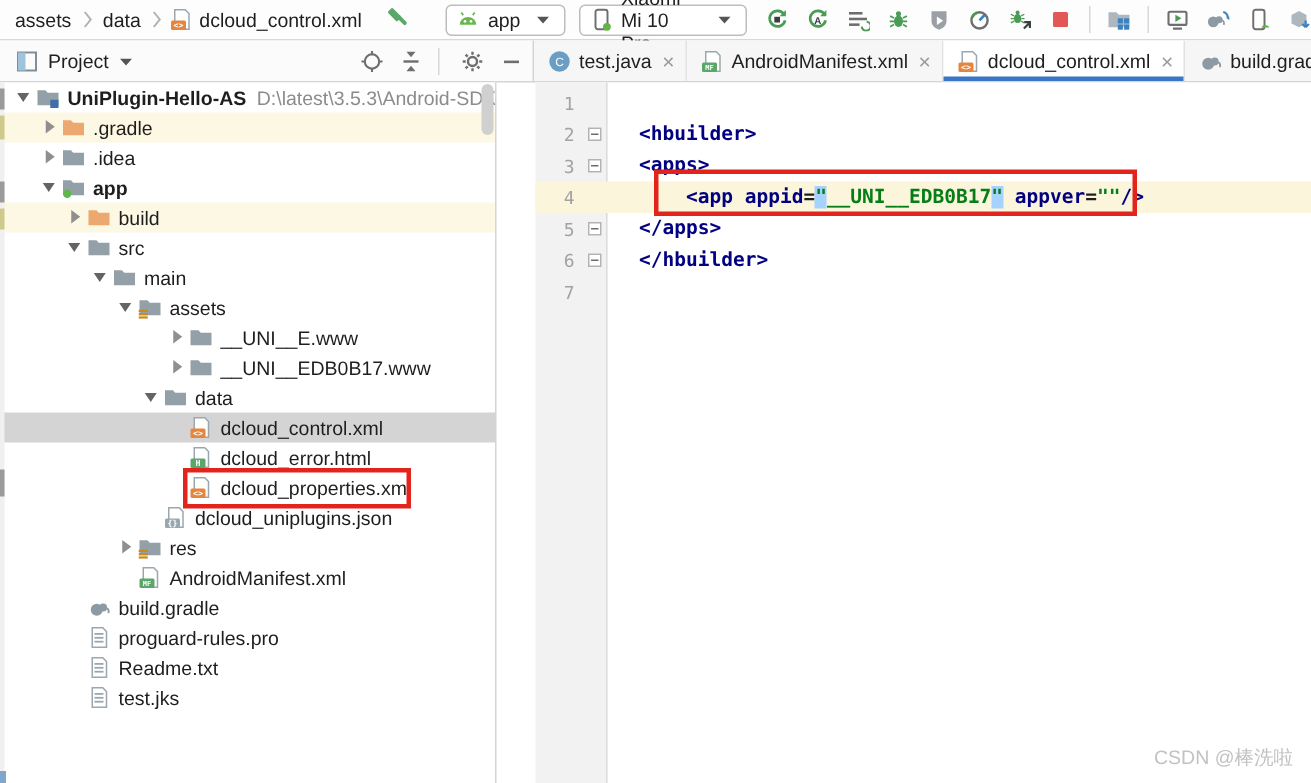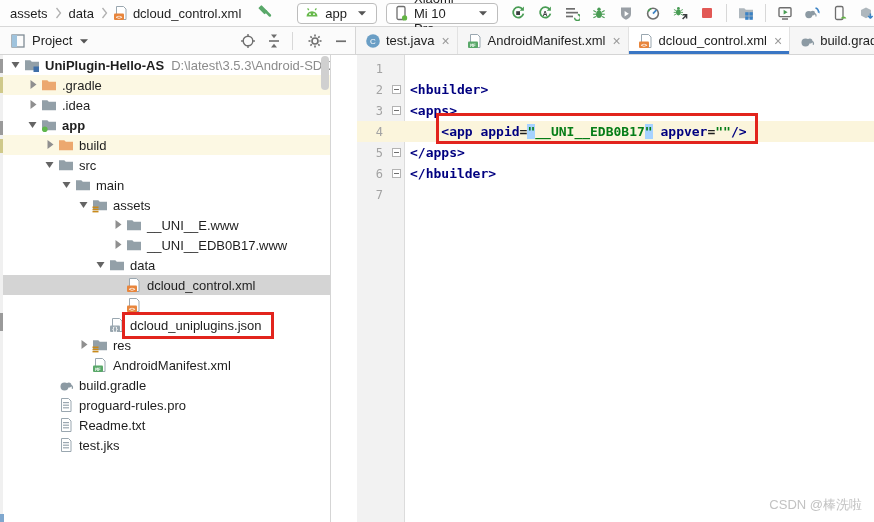--- a/index.html
+++ b/index.html
@@ -58,21 +58,21 @@
   #elines { position:absolute; left:0; top:3px; right:0; }
   .eline { height:21px; display:flex; align-items:center; position:relative;
     font-family:"DejaVu Sans Mono","Liberation Mono",monospace; font-size:13px; font-weight:bold; }
   .eline.current { background:var(--current-line-bg,#FBF5DC); }
   .ln { display:inline-block; width:26px; text-align:right; color:#a3a3a3;
     font:12px "DejaVu Sans Mono",monospace; flex:none; }
   .foldcol { width:23px; flex:none; position:relative; height:100%; }
   .fold { position:absolute; left:9px; top:6px; width:9px; height:9px; border:1px solid #b3b3b3;
     background:#fff; }
   .fold::after { content:""; position:absolute; left:1px; top:3px; width:5px; height:1px; background:#6e6e6e; }
-  .code { padding-left:4px; white-space:pre; }
+  .code { padding-left:20px; white-space:pre; }
   .tok.tag { color:var(--xml-tag,#000080); }
   .tok.attr { color:var(--xml-attr,#000080); }
   .tok.val { color:var(--xml-value,#067D17); }
   .tok.sel { background:var(--selection-bg,#A6D2FF); }
 
   
   .redbox { position:absolute; border:3px solid var(--annotation-red,#E2241D); pointer-events:none; }
   #redbox-tree { left:122px; top:312px; width:152px; height:27px; }
   #redbox-editor { left:436px; top:113px; width:322px; height:31px; }
   #watermark { position:absolute; right:12px; bottom:8px; color:#c2c2c2; font-size:13px; }
@@ -543,24 +543,37 @@
           </svg>
         </span>
         <span class="tlabel">dcloud_control.xml</span>
       </div>
       <div class="trow">
         <span style="width: 110px; flex: 0 0 auto;"></span>
         <span class="arrow"></span>
         <span class="i ticon">
           <svg width="16" height="16" viewBox="0 0 16 16">
             <path d="M3.5 1.5h7l2.5 2.5v10.5h-9.5z" fill="#fff" stroke="#9AA7B0"></path>
+            <rect x="1" y="8.6" width="10" height="6.4" rx="1" fill="#59A869"></rect>
+            <text x="6" y="13.8" font-size="5.5" fill="#fff" text-anchor="middle" font-family="DejaVu Sans Mono, monospace" font-weight="bold">H</text>
+          </svg>
+        </span>
+        <span class="tlabel">dcloud_error.html</span>
+      </div>
+      <div class="trow">
+        <span style="width: 110px; flex: 0 0 auto;"></span>
+        <span class="arrow"></span>
+        <span class="i ticon">
+          <svg width="16" height="16" viewBox="0 0 16 16">
+            <path d="M3.5 1.5h7l2.5 2.5v10.5h-9.5z" fill="#fff" stroke="#9AA7B0"></path>
             <rect x="1" y="8.6" width="10" height="6.4" rx="1" fill="#E8853C"></rect>
             <text x="6" y="13.8" font-size="5.5" fill="#fff" text-anchor="middle" font-family="DejaVu Sans Mono, monospace" font-weight="bold">&lt;&gt;</text>
           </svg>
         </span>
+        <span class="tlabel">dcloud_properties.xml</span>
       </div>
       <div class="trow">
         <span style="width: 93px; flex: 0 0 auto;"></span>
         <span class="arrow"></span>
         <span class="i ticon">
           <svg width="16" height="16" viewBox="0 0 16 16">
             <path d="M3.5 1.5h7l2.5 2.5v10.5h-9.5z" fill="#fff" stroke="#9AA7B0"></path>
             <rect x="1" y="8.6" width="10" height="6.4" rx="1" fill="#9AA7B0"></rect>
             <text x="6" y="13.8" font-size="5.5" fill="#fff" text-anchor="middle" font-family="DejaVu Sans Mono, monospace" font-weight="bold">{}</text>
           </svg>

